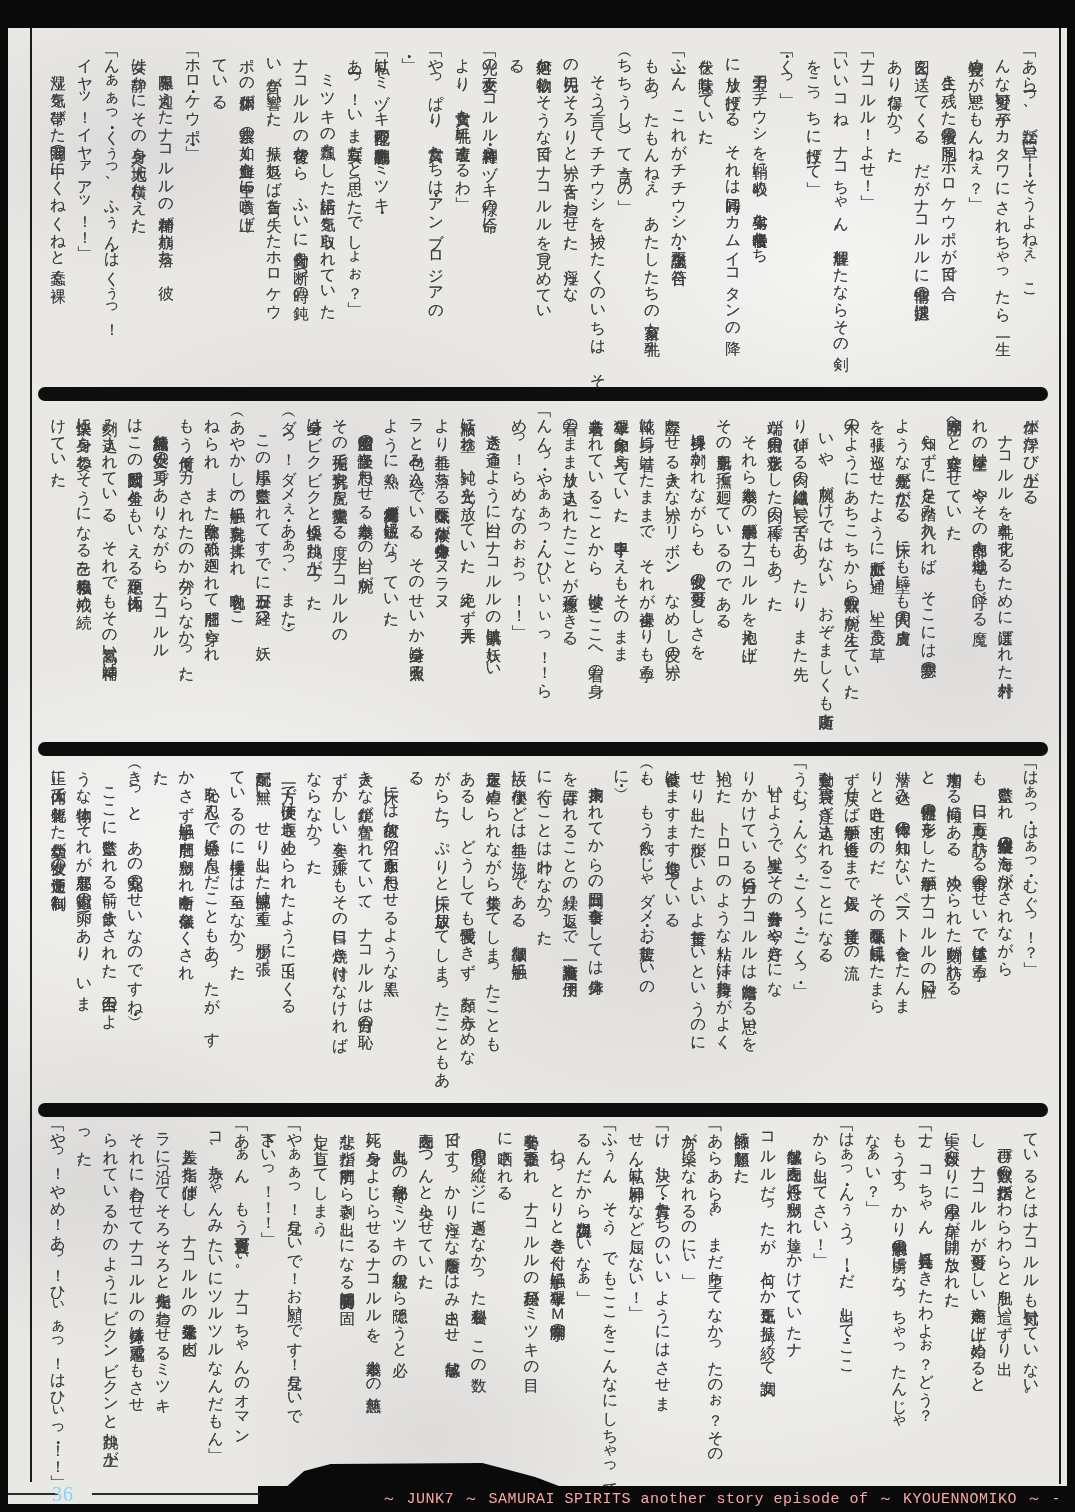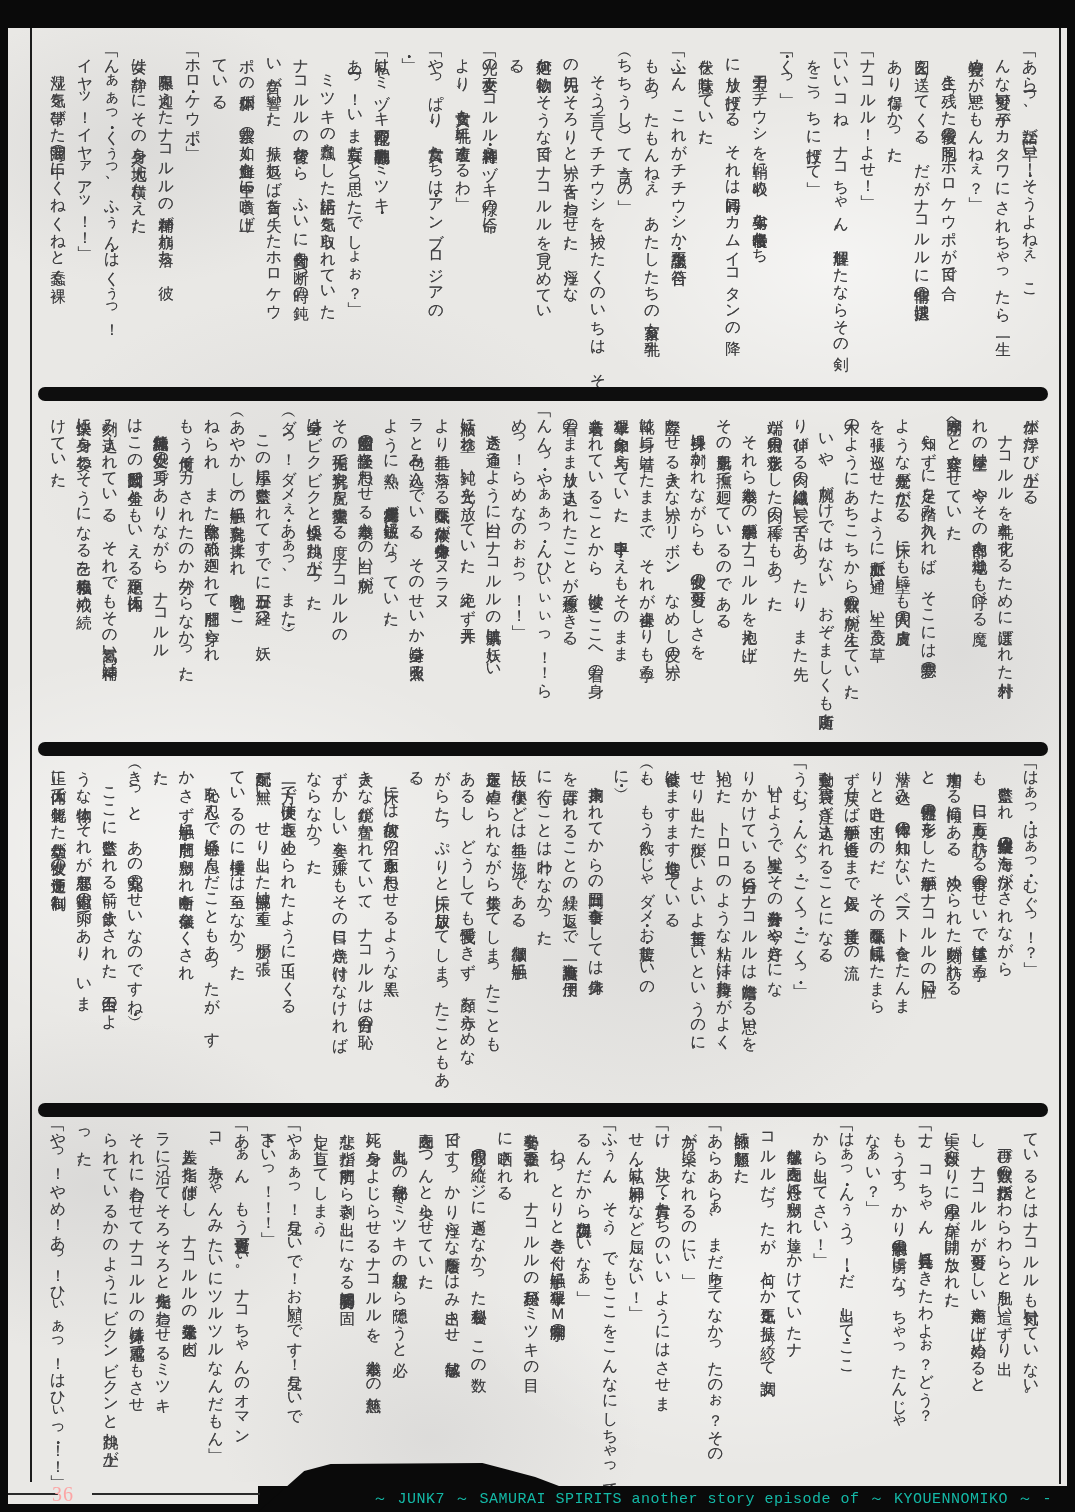--- a/index.html
+++ b/index.html
@@ -57,31 +57,31 @@
   .footer-bar{
     position:absolute;left:0;top:1486px;width:1075px;height:26px;
     background:#0a0a0a;
   }
   .footer-bump{
     position:absolute;left:258px;top:1462px;width:330px;height:50px;
     background:#0a0a0a;
     clip-path:polygon(0 100%,14% 18%,22% 4%,68% 2%,84% 30%,100% 70%,100% 100%);
   }
   .footer-title{
-    position:absolute;right:23px;top:1489px;
+    position:absolute;right:14px;top:1489px;
     font-family:"Liberation Mono","DejaVu Sans Mono",monospace;
-    font-size:15px;letter-spacing:.5px;color:#14b8a6;white-space:nowrap;
+    font-size:15px;letter-spacing:.5px;color:#fca5a5;white-space:nowrap;
   }
   .pagenum-patch{
     position:absolute;left:8px;top:1482px;width:250px;height:22px;
     background:#e9e8e5;
   }
   .pagenum{
     position:absolute;left:52px;top:1483px;
-    font-size:20px;color:#fca5a5;letter-spacing:1px;
+    font-size:20px;color:#7dd3fc;letter-spacing:1px;
   }
   .pn-rule{position:absolute;height:2px;background:#2a2a2a;top:1493px;}
   .pn-rule-a{left:0;width:50px;}
   .pn-rule-b{left:92px;width:168px;}
 </style>
 </head>
 <body>
 
 <div class="paper"></div>
 

